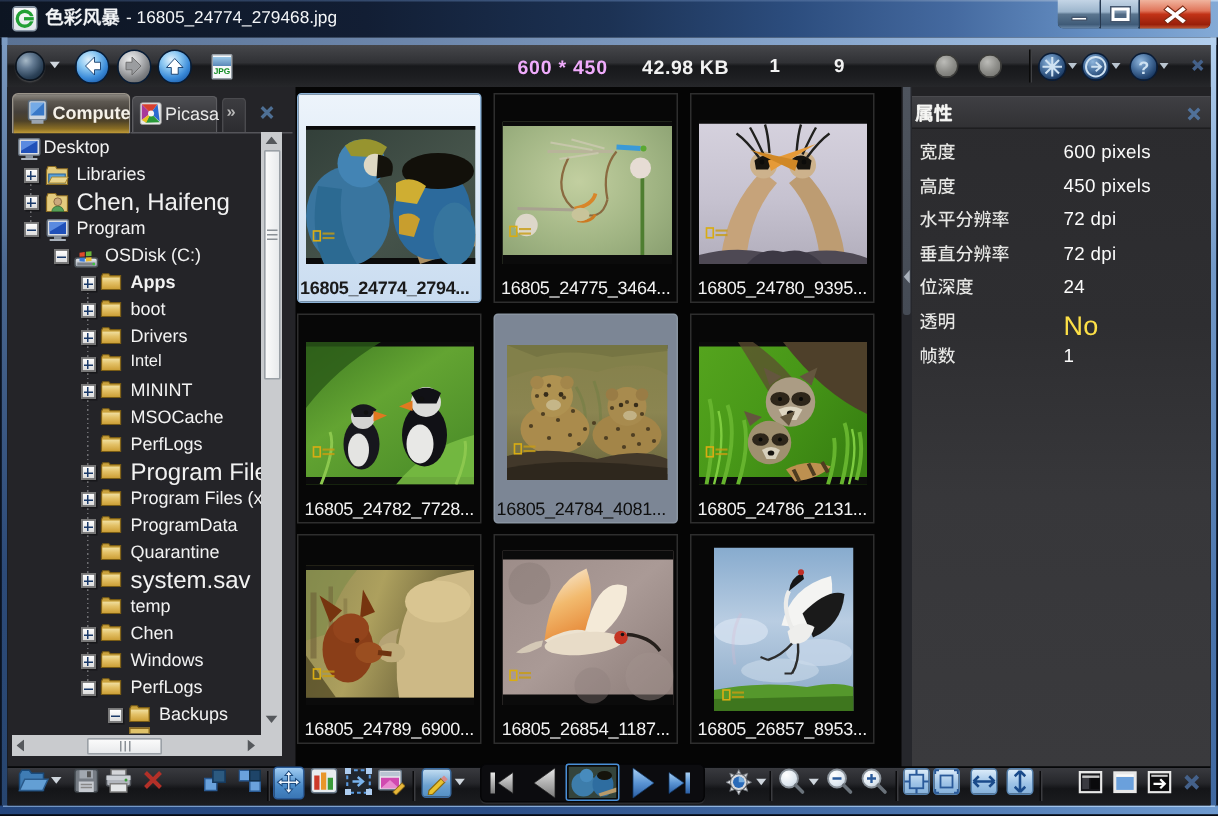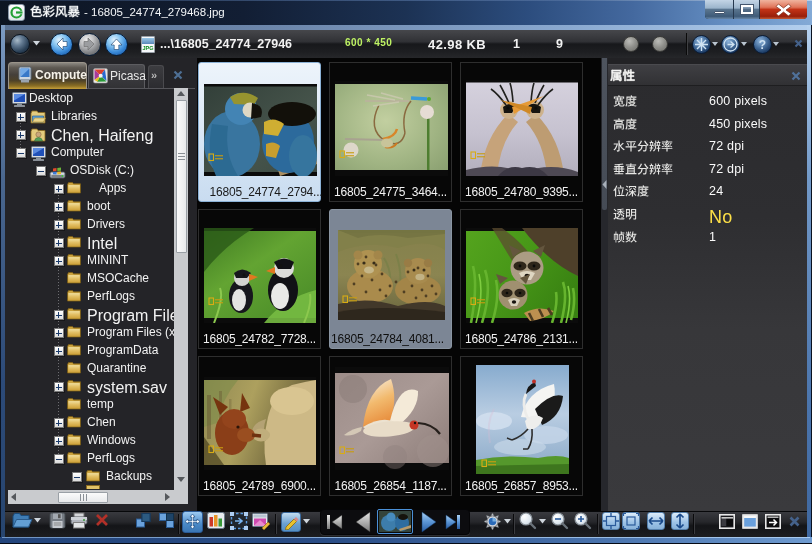--- a/index.html
+++ b/index.html
@@ -77,22 +77,21 @@
       <path d="M10 5 L16 11 L10 17 L10 13.5 L6 13.5 L6 8.5 L10 8.5 Z" fill="#9b9da0" stroke="#6a6a6a" stroke-width=".6"></path>
     </svg>
 <div style="position:absolute;left:104.5px;top:32.5px;width:23.0px;height:23.0px;border-radius:50%;background:radial-gradient(circle at 38% 28%,#e2f2fd 0%,#8cc8f2 30%,#3a8ad8 62%,#0c4490 100%);border:1px solid #071c36;"></div>
     <svg style="position:absolute;left:104.5px;top:32.5px;" width="23.0" height="23.0" viewBox="0 0 23.0 23.0">
       <path d="M6 12 L11.5 6 L17 12 L13.8 12 L13.8 16.5 L9.2 16.5 L9.2 12 Z" fill="#fff" stroke="#123a6a" stroke-width=".6"></path>
     </svg>
 <div style="position:absolute;left:141px;top:36px;width:14px;height:17px;background:#f6f8fa;border:1px solid #98a0a8;border-radius:1px;">
       <div style="position:absolute;left:0px;top:1px;width:12px;height:6px;background:linear-gradient(180deg,#9ac8e8,#5a88b8);"></div>
       <div style="position:absolute;left:0px;top:7.5px;width:12px;text-align:center;font-size:5.5px;font-weight:bold;color:#0c8a1c;font-family:'Liberation Sans';">JPG</div>
     </div>
-<div style="position:absolute;left:160px;top:37px;font-size:12.5px;color:#f2f2f2;font-weight:bold;white-space:nowrap;">...\16805_24774_27946</div>
-<div style="position:absolute;left:345px;top:37px;font-size:10px;color:#bef264;font-weight:bold;white-space:nowrap;letter-spacing:0.5px;">600 * 450</div>
+<div style="position:absolute;left:345px;top:37px;font-size:13px;color:#f0abfc;font-weight:bold;white-space:nowrap;letter-spacing:0.5px;">600 * 450</div>
 <div style="position:absolute;left:428px;top:37px;font-size:13px;color:#f2f2f2;font-weight:bold;white-space:nowrap;letter-spacing:0.4px;">42.98 KB</div>
 <div style="position:absolute;left:513px;top:37px;font-size:12.5px;color:#f2f2f2;font-weight:bold;white-space:nowrap;">1</div>
 <div style="position:absolute;left:556px;top:37px;font-size:12.5px;color:#f2f2f2;font-weight:bold;white-space:nowrap;">9</div>
 <div style="position:absolute;left:623px;top:36px;width:16px;height:16px;border-radius:50%;background:radial-gradient(circle at 38% 30%,#bcbcb8,#8e8e8a 50%,#6a6a66 100%);border:1px solid #3c3c3a;"></div>
 <div style="position:absolute;left:652px;top:36px;width:16px;height:16px;border-radius:50%;background:radial-gradient(circle at 38% 30%,#bcbcb8,#8e8e8a 50%,#6a6a66 100%);border:1px solid #3c3c3a;"></div>
 <div style="position:absolute;left:686px;top:33px;width:1px;height:22px;background:#0a0a0a;box-shadow:1px 0 0 #3f4043;"></div>
 <div style="position:absolute;left:691.5px;top:34.5px;width:19px;height:19px;border-radius:50%;background:radial-gradient(circle at 38% 30%,#8fb6dd 0%,#49719f 40%,#1c3c66 75%,#122b4e 100%);border:1px solid #0a1c36;"></div>
 <svg style="position:absolute;left:691.5px;top:34.5px;" width="19" height="19" viewBox="0 0 19 19">
       <path d="M9.5 3 L9.5 16 M3 9.5 L16 9.5 M5 5 L14 14 M14 5 L5 14" stroke="#cfe2f2" stroke-width="1.4" fill="none"></path>
     </svg>
@@ -187,41 +186,41 @@
 <div style="position:absolute;left:51px;top:127px;font-size:16px;color:#f2f2f2;font-weight:normal;white-space:nowrap;">Chen, Haifeng</div>
 <div style="position:absolute;left:15.5px;top:148px;width:10px;height:10px;background:linear-gradient(180deg,#ffffff,#dcdcdc);border:1px solid #787878;box-shadow:1px 1px 0 rgba(0,0,0,.35);"></div>
 <div style="position:absolute;left:17.5px;top:152.5px;width:6px;height:1.2px;background:#1a3a6a;"></div>
 <svg style="position:absolute;left:30px;top:146px;" width="17" height="15" viewBox="0 0 17 15">
       <rect x="1.5" y="0.5" width="14" height="11" rx="1" fill="#d8dce2" stroke="#6a7582"></rect>
       <rect x="3" y="2" width="11" height="8" fill="#2050b8"></rect>
       <path d="M3 2 L14 2 L3 8.5 Z" fill="#5a8ae0"></path>
       <rect x="6" y="11.5" width="5" height="1.8" fill="#8a939e"></rect>
       <rect x="3" y="13.3" width="11" height="1.4" fill="#aab2bc" rx=".5"></rect>
     </svg>
-<div style="position:absolute;left:51px;top:145px;font-size:12px;color:#f2f2f2;font-weight:normal;white-space:nowrap;">Computer</div>
+<div style="position:absolute;left:51px;top:145px;font-size:12px;color:#f2f2f2;font-weight:normal;white-space:nowrap;">Program</div>
 <div style="position:absolute;left:35.5px;top:166px;width:10px;height:10px;background:linear-gradient(180deg,#ffffff,#dcdcdc);border:1px solid #787878;box-shadow:1px 1px 0 rgba(0,0,0,.35);"></div>
 <div style="position:absolute;left:37.5px;top:170.5px;width:6px;height:1.2px;background:#1a3a6a;"></div>
 <svg style="position:absolute;left:49px;top:164px;" width="17" height="15" viewBox="0 0 17 15">
       <rect x="1" y="8" width="15" height="6" rx="1.5" fill="url(#dgr)" stroke="#4e545a"></rect>
       <rect x="2.5" y="11" width="12" height="2" fill="#7c828a"></rect>
       <circle cx="13.5" cy="12" r=".9" fill="#3ac83a"></circle>
       <path d="M4 4.5 L7.5 4 L7.5 7 L4 7.2 Z" fill="#e04a2a"></path>
       <path d="M8.3 3.9 L12 3.5 L12 6.7 L8.3 6.9 Z" fill="#6ab43a"></path>
       <path d="M4 8 L7.5 7.8 L7.5 10.5 L4 10.2 Z" fill="#3a7ad8"></path>
       <path d="M8.3 7.7 L12 7.5 L12 10 L8.3 10.4 Z" fill="#e8b82a"></path>
     </svg>
 <div style="position:absolute;left:70px;top:163px;font-size:12px;color:#f2f2f2;font-weight:normal;white-space:nowrap;">OSDisk (C:)</div>
 <div style="position:absolute;left:53.5px;top:184px;width:10px;height:10px;background:linear-gradient(180deg,#ffffff,#dcdcdc);border:1px solid #787878;box-shadow:1px 1px 0 rgba(0,0,0,.35);"></div>
 <div style="position:absolute;left:55.5px;top:188.5px;width:6px;height:1.2px;background:#1a3a6a;"></div>
 <div style="position:absolute;left:57.9px;top:186.1px;width:1.2px;height:6px;background:#1a3a6a;"></div>
 <svg style="position:absolute;left:67px;top:182px;" width="14" height="12" viewBox="0 0 14 12">
       <path d="M0.5 2.5 L0.5 11 L13.5 11 L13.5 1.8 L6.5 1.8 L5.5 0.5 L1.5 0.5 Z" fill="#caa23d" stroke="#7a5c14" stroke-width="0.8"></path>
       <rect x="1.3" y="3.1" width="11.5" height="7.2" fill="url(#fgr)"></rect>
     </svg>
-<div style="position:absolute;left:99px;top:181px;font-size:12px;color:#f2f2f2;font-weight:normal;white-space:nowrap;">Apps</div>
+<div style="position:absolute;left:87px;top:181px;font-size:12px;color:#f2f2f2;font-weight:bold;white-space:nowrap;">Apps</div>
 <div style="position:absolute;left:53.5px;top:202px;width:10px;height:10px;background:linear-gradient(180deg,#ffffff,#dcdcdc);border:1px solid #787878;box-shadow:1px 1px 0 rgba(0,0,0,.35);"></div>
 <div style="position:absolute;left:55.5px;top:206.5px;width:6px;height:1.2px;background:#1a3a6a;"></div>
 <div style="position:absolute;left:57.9px;top:204.1px;width:1.2px;height:6px;background:#1a3a6a;"></div>
 <svg style="position:absolute;left:67px;top:200px;" width="14" height="12" viewBox="0 0 14 12">
       <path d="M0.5 2.5 L0.5 11 L13.5 11 L13.5 1.8 L6.5 1.8 L5.5 0.5 L1.5 0.5 Z" fill="#caa23d" stroke="#7a5c14" stroke-width="0.8"></path>
       <rect x="1.3" y="3.1" width="11.5" height="7.2" fill="url(#fgr)"></rect>
     </svg>
 <div style="position:absolute;left:87px;top:199px;font-size:12px;color:#f2f2f2;font-weight:normal;white-space:nowrap;">boot</div>
 <div style="position:absolute;left:53.5px;top:220px;width:10px;height:10px;background:linear-gradient(180deg,#ffffff,#dcdcdc);border:1px solid #787878;box-shadow:1px 1px 0 rgba(0,0,0,.35);"></div>
 <div style="position:absolute;left:55.5px;top:224.5px;width:6px;height:1.2px;background:#1a3a6a;"></div>
@@ -231,21 +230,21 @@
       <rect x="1.3" y="3.1" width="11.5" height="7.2" fill="url(#fgr)"></rect>
     </svg>
 <div style="position:absolute;left:87px;top:217px;font-size:12px;color:#f2f2f2;font-weight:normal;white-space:nowrap;">Drivers</div>
 <div style="position:absolute;left:53.5px;top:238px;width:10px;height:10px;background:linear-gradient(180deg,#ffffff,#dcdcdc);border:1px solid #787878;box-shadow:1px 1px 0 rgba(0,0,0,.35);"></div>
 <div style="position:absolute;left:55.5px;top:242.5px;width:6px;height:1.2px;background:#1a3a6a;"></div>
 <div style="position:absolute;left:57.9px;top:240.1px;width:1.2px;height:6px;background:#1a3a6a;"></div>
 <svg style="position:absolute;left:67px;top:236px;" width="14" height="12" viewBox="0 0 14 12">
       <path d="M0.5 2.5 L0.5 11 L13.5 11 L13.5 1.8 L6.5 1.8 L5.5 0.5 L1.5 0.5 Z" fill="#caa23d" stroke="#7a5c14" stroke-width="0.8"></path>
       <rect x="1.3" y="3.1" width="11.5" height="7.2" fill="url(#fgr)"></rect>
     </svg>
-<div style="position:absolute;left:87px;top:235px;font-size:16px;color:#f2f2f2;font-weight:normal;white-space:nowrap;">Intel</div>
+<div style="position:absolute;left:87px;top:235px;font-size:11px;color:#f2f2f2;font-weight:normal;white-space:nowrap;">Intel</div>
 <div style="position:absolute;left:53.5px;top:256px;width:10px;height:10px;background:linear-gradient(180deg,#ffffff,#dcdcdc);border:1px solid #787878;box-shadow:1px 1px 0 rgba(0,0,0,.35);"></div>
 <div style="position:absolute;left:55.5px;top:260.5px;width:6px;height:1.2px;background:#1a3a6a;"></div>
 <div style="position:absolute;left:57.9px;top:258.1px;width:1.2px;height:6px;background:#1a3a6a;"></div>
 <svg style="position:absolute;left:67px;top:254px;" width="14" height="12" viewBox="0 0 14 12">
       <path d="M0.5 2.5 L0.5 11 L13.5 11 L13.5 1.8 L6.5 1.8 L5.5 0.5 L1.5 0.5 Z" fill="#caa23d" stroke="#7a5c14" stroke-width="0.8"></path>
       <rect x="1.3" y="3.1" width="11.5" height="7.2" fill="url(#fgr)"></rect>
     </svg>
 <div style="position:absolute;left:87px;top:253px;font-size:12px;color:#f2f2f2;font-weight:normal;white-space:nowrap;">MININT</div>
 <svg style="position:absolute;left:67px;top:272px;" width="14" height="12" viewBox="0 0 14 12">
       <path d="M0.5 2.5 L0.5 11 L13.5 11 L13.5 1.8 L6.5 1.8 L5.5 0.5 L1.5 0.5 Z" fill="#caa23d" stroke="#7a5c14" stroke-width="0.8"></path>
@@ -373,21 +372,21 @@
       <path d="M48 19 Q61 21 57 33 L47 35 Z" fill="#14120c"></path>
       <ellipse cx="84" cy="58" rx="26" ry="31" fill="#2c6a9c"></ellipse>
       <ellipse cx="88" cy="30" rx="24" ry="12" fill="#12100a"></ellipse>
       <path d="M60 38 Q70 32 80 40 L74 52 L60 50 Z" fill="#cfae32"></path>
       <ellipse cx="99" cy="72" rx="14" ry="21" fill="#36759e"></ellipse>
       <path d="M62 60 Q70 56 76 62 L72 74 L62 72 Z" fill="#c89e2e"></path>
       <rect x="5" y="70" width="4.5" height="6.5" fill="none" stroke="#d8ac14" stroke-width="1.1"></rect>
       <rect x="11" y="71" width="8" height="1.4" fill="#c89c12" opacity=".8"></rect>
       <rect x="11" y="74" width="8" height="1.4" fill="#c89c12" opacity=".8"></rect>
     </svg>
-<div style="position:absolute;left:200px;top:184.5px;width:132px;text-align:center;font-size:12px;color:#1a1a1a;font-weight:normal;white-space:nowrap;overflow:hidden;letter-spacing:-0.2px;">16805_24774_2794...</div>
+<div style="position:absolute;left:200px;top:184.5px;width:132px;text-align:left;font-size:12px;color:#1a1a1a;font-weight:bold;white-space:nowrap;overflow:hidden;letter-spacing:-0.2px;">16805_24774_2794...</div>
 <div style="position:absolute;left:329px;top:62px;width:123px;height:140px;background:#070707;border:1px solid #2e2e2e;"></div>
 <svg style="position:absolute;left:335px;top:81px;" width="113" height="95" viewBox="0 0 113 95">
       <defs>
         <radialGradient id="m2" cx="0.45" cy="0.42" r="0.85">
           <stop offset="0" stop-color="#c2cfa0"></stop>
           <stop offset="0.55" stop-color="#9fb382"></stop>
           <stop offset="1" stop-color="#82986a"></stop>
         </radialGradient>
       </defs>
       <rect width="113" height="95" fill="url(#m2)"></rect>

